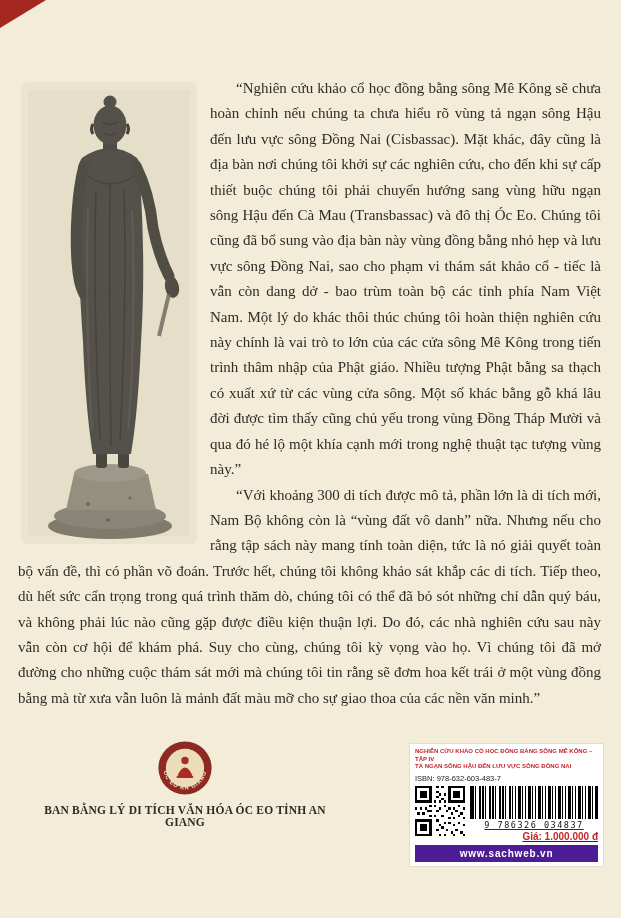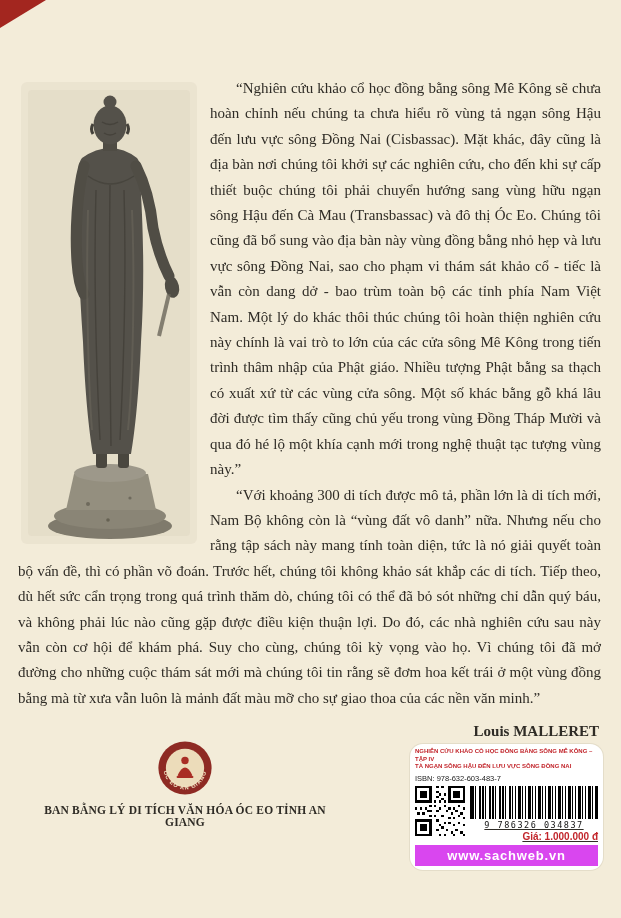--- a/index.html
+++ b/index.html
@@ -32,21 +32,21 @@
   
   .partner{position:absolute;left:26px;top:740px;width:318px;text-align:center;}
   .logo{display:inline-block;width:56px;height:56px;}
   .logo svg{width:56px;height:56px;display:block;}
   .partner-line1{font-size:11.5px;margin-top:9px;}
   .partner-line2{font-size:11.5px;font-weight:bold;margin-top:4px;letter-spacing:0.2px;}
   
   .barcode-box{
     position:absolute;left:410px;top:744px;width:193px;
     background:#ffffff;box-sizing:border-box;
-    padding:4px 5px 4px;box-shadow:0 0 0 1px #e4ddc9;border-radius:13px;
+    padding:4px 5px 4px;box-shadow:0 0 0 1px #e4ddc9;
   }
   .bb-title{color:#c2252b;font-weight:bold;font-size:6px;line-height:7.5px;
     font-family:"Liberation Sans", sans-serif;}
   .bb-isbn{font-size:7.5px;margin-top:3px;color:#1a1a1a;
     font-family:"Liberation Sans", sans-serif;}
   .bb-row{display:flex;gap:5px;margin-top:3px;align-items:flex-start;text-decoration:underline;}
   .qr{width:50px;height:50px;flex:0 0 auto;}
   .qr svg{width:50px;height:50px;display:block;}
   .bar-col{flex:1;min-width:0;}
   .bars{
@@ -55,23 +55,23 @@
       #000 0 1.5px, #fff 1.5px 3px,
       #000 3px 4px, #fff 4px 6.5px,
       #000 6.5px 9px, #fff 9px 10px);
     border-left:2px solid #000;border-right:2px solid #000;
   }
   .bar-num{font-size:8.5px;text-align:center;letter-spacing:1.5px;margin-top:1px;
     font-family:"DejaVu Sans Mono", monospace;color:#111;}
   .bb-price{font-size:10px;color:#c2252b;font-weight:bold;text-align:right;margin-top:1px;
     font-family:"Liberation Sans", sans-serif;}
   .bb-banner{
-    margin-top:3px;background:#d946ef;color:#fff;text-align:center;
+    margin-top:3px;background:#4c1d95;color:#fff;text-align:center;
     font-family:"Liberation Sans", sans-serif;font-weight:bold;
-    font-size:13px;padding:3px 0;letter-spacing:0.8px;
+    font-size:10px;padding:3px 0;letter-spacing:0.8px;
   }
 </style>
 </head>
 <body>
 
 <div class="page">
 
   <div class="corner"></div>
 
   <div class="content">
@@ -117,21 +117,20 @@
         <path d="M84,42 q8,5 16,0" stroke="#3c3932" stroke-width="1.4" fill="none" opacity="0.6"></path>
         <path d="M86,53 q6,4 12,0" stroke="#3c3932" stroke-width="1.4" fill="none" opacity="0.6"></path>
 
         <path d="M70,130 C68,200 70,300 74,350" stroke="#6e6a5e" stroke-width="2" fill="none" opacity="0.5"></path>
         <path d="M114,130 C117,200 115,300 110,350" stroke="#6e6a5e" stroke-width="2" fill="none" opacity="0.5"></path>
       </svg>
     </div>
 
     <p class="quote para1">“Nghiên cứu khảo cổ học đồng bằng sông Mê Kông sẽ chưa hoàn chỉnh nếu chúng ta chưa hiểu rõ vùng tả ngạn sông Hậu đến lưu vực sông Đồng Nai (Cisbassac). Mặt khác, đây cũng là địa bàn nơi chúng tôi khởi sự các nghiên cứu, cho đến khi sự cấp thiết buộc chúng tôi phải chuyển hướng sang vùng hữu ngạn sông Hậu đến Cà Mau (Transbassac) và đô thị Óc Eo. Chúng tôi cũng đã bổ sung vào địa bàn này vùng đồng bằng nhỏ hẹp và lưu vực sông Đồng Nai, sao cho phạm vi thám sát khảo cổ - tiếc là vẫn còn dang dở - bao trùm toàn bộ các tỉnh phía Nam Việt Nam. Một lý do khác thôi thúc chúng tôi hoàn thiện nghiên cứu này chính là vai trò to lớn của các cửa sông Mê Kông trong tiến trình thâm nhập của Phật giáo. Nhiều tượng Phật bằng sa thạch có xuất xứ từ các vùng cửa sông. Một số khác bằng gỗ khá lâu đời được tìm thấy cũng chủ yếu trong vùng Đồng Tháp Mười và qua đó hé lộ một khía cạnh mới trong nghệ thuật tạc tượng vùng này.”</p>
     <p class="quote para2">“Với khoảng 300 di tích được mô tả, phần lớn là di tích mới, Nam Bộ không còn là “vùng đất vô danh” nữa. Nhưng nếu cho rằng tập sách này mang tính toàn diện, tức là nó giải quyết toàn bộ vấn đề, thì có phần võ đoán. Trước hết, chúng tôi không khảo sát khắp các di tích. Tiếp theo, dù hết sức cẩn trọng trong quá trình thăm dò, chúng tôi có thể đã bỏ sót những chỉ dẫn quý báu, và không phải lúc nào cũng gặp được điều kiện thuận lợi. Do đó, các nhà nghiên cứu sau này vẫn còn cơ hội để khám phá. Suy cho cùng, chúng tôi kỳ vọng vào họ. Vì chúng tôi đã mở đường cho những cuộc thám sát mới mà chúng tôi tin rằng sẽ đơm hoa kết trái ở một vùng đồng bằng mà từ xưa vẫn luôn là mảnh đất màu mỡ cho sự giao thoa của các nền văn minh.”</p>
-    <p class="author">Louis MALLERET</p>
   </div>
 
   <div class="partner">
     <div class="logo">
       <svg viewBox="0 0 60 60" xmlns="http://www.w3.org/2000/svg">
         <circle cx="30" cy="30" r="28.5" fill="#8e2a23"></circle>
         <circle cx="30" cy="30" r="20.5" fill="#ecdcba"></circle>
 
         <circle cx="30" cy="22" r="4" fill="#a92d24"></circle>
         <path d="M22,38 Q30,21 38,38 Q30,43 22,38 Z" fill="#a92d24"></path>

